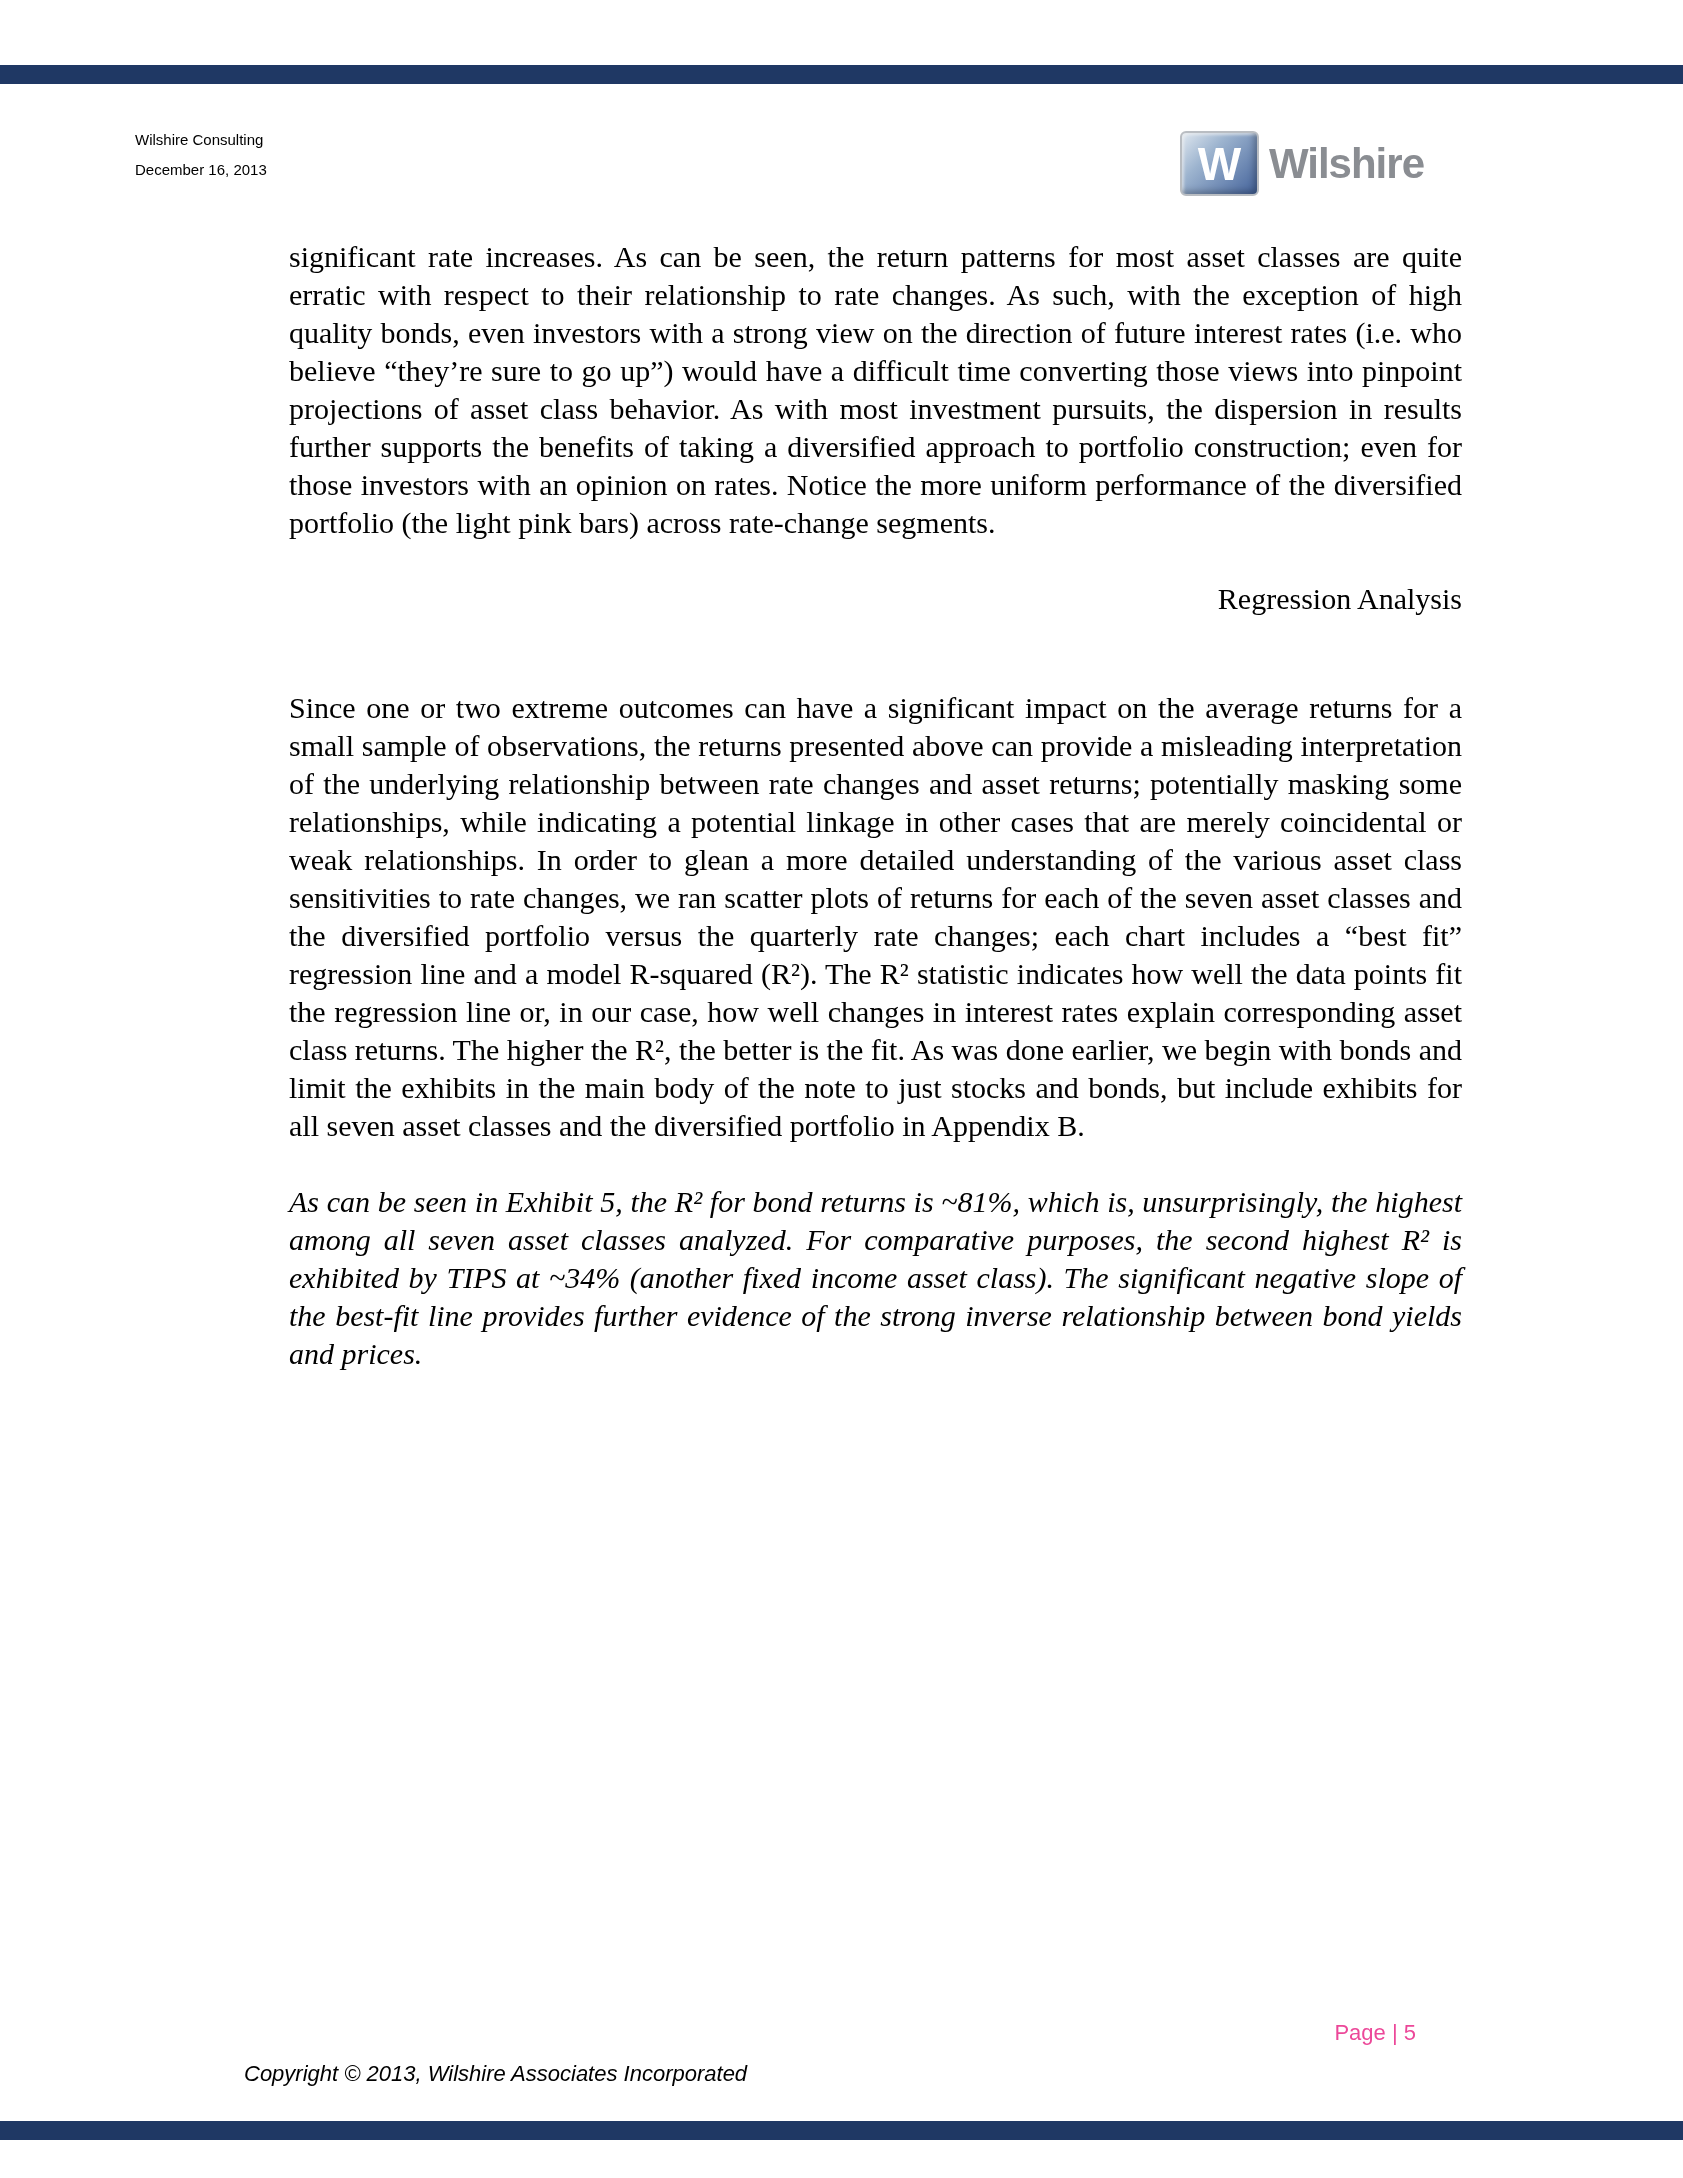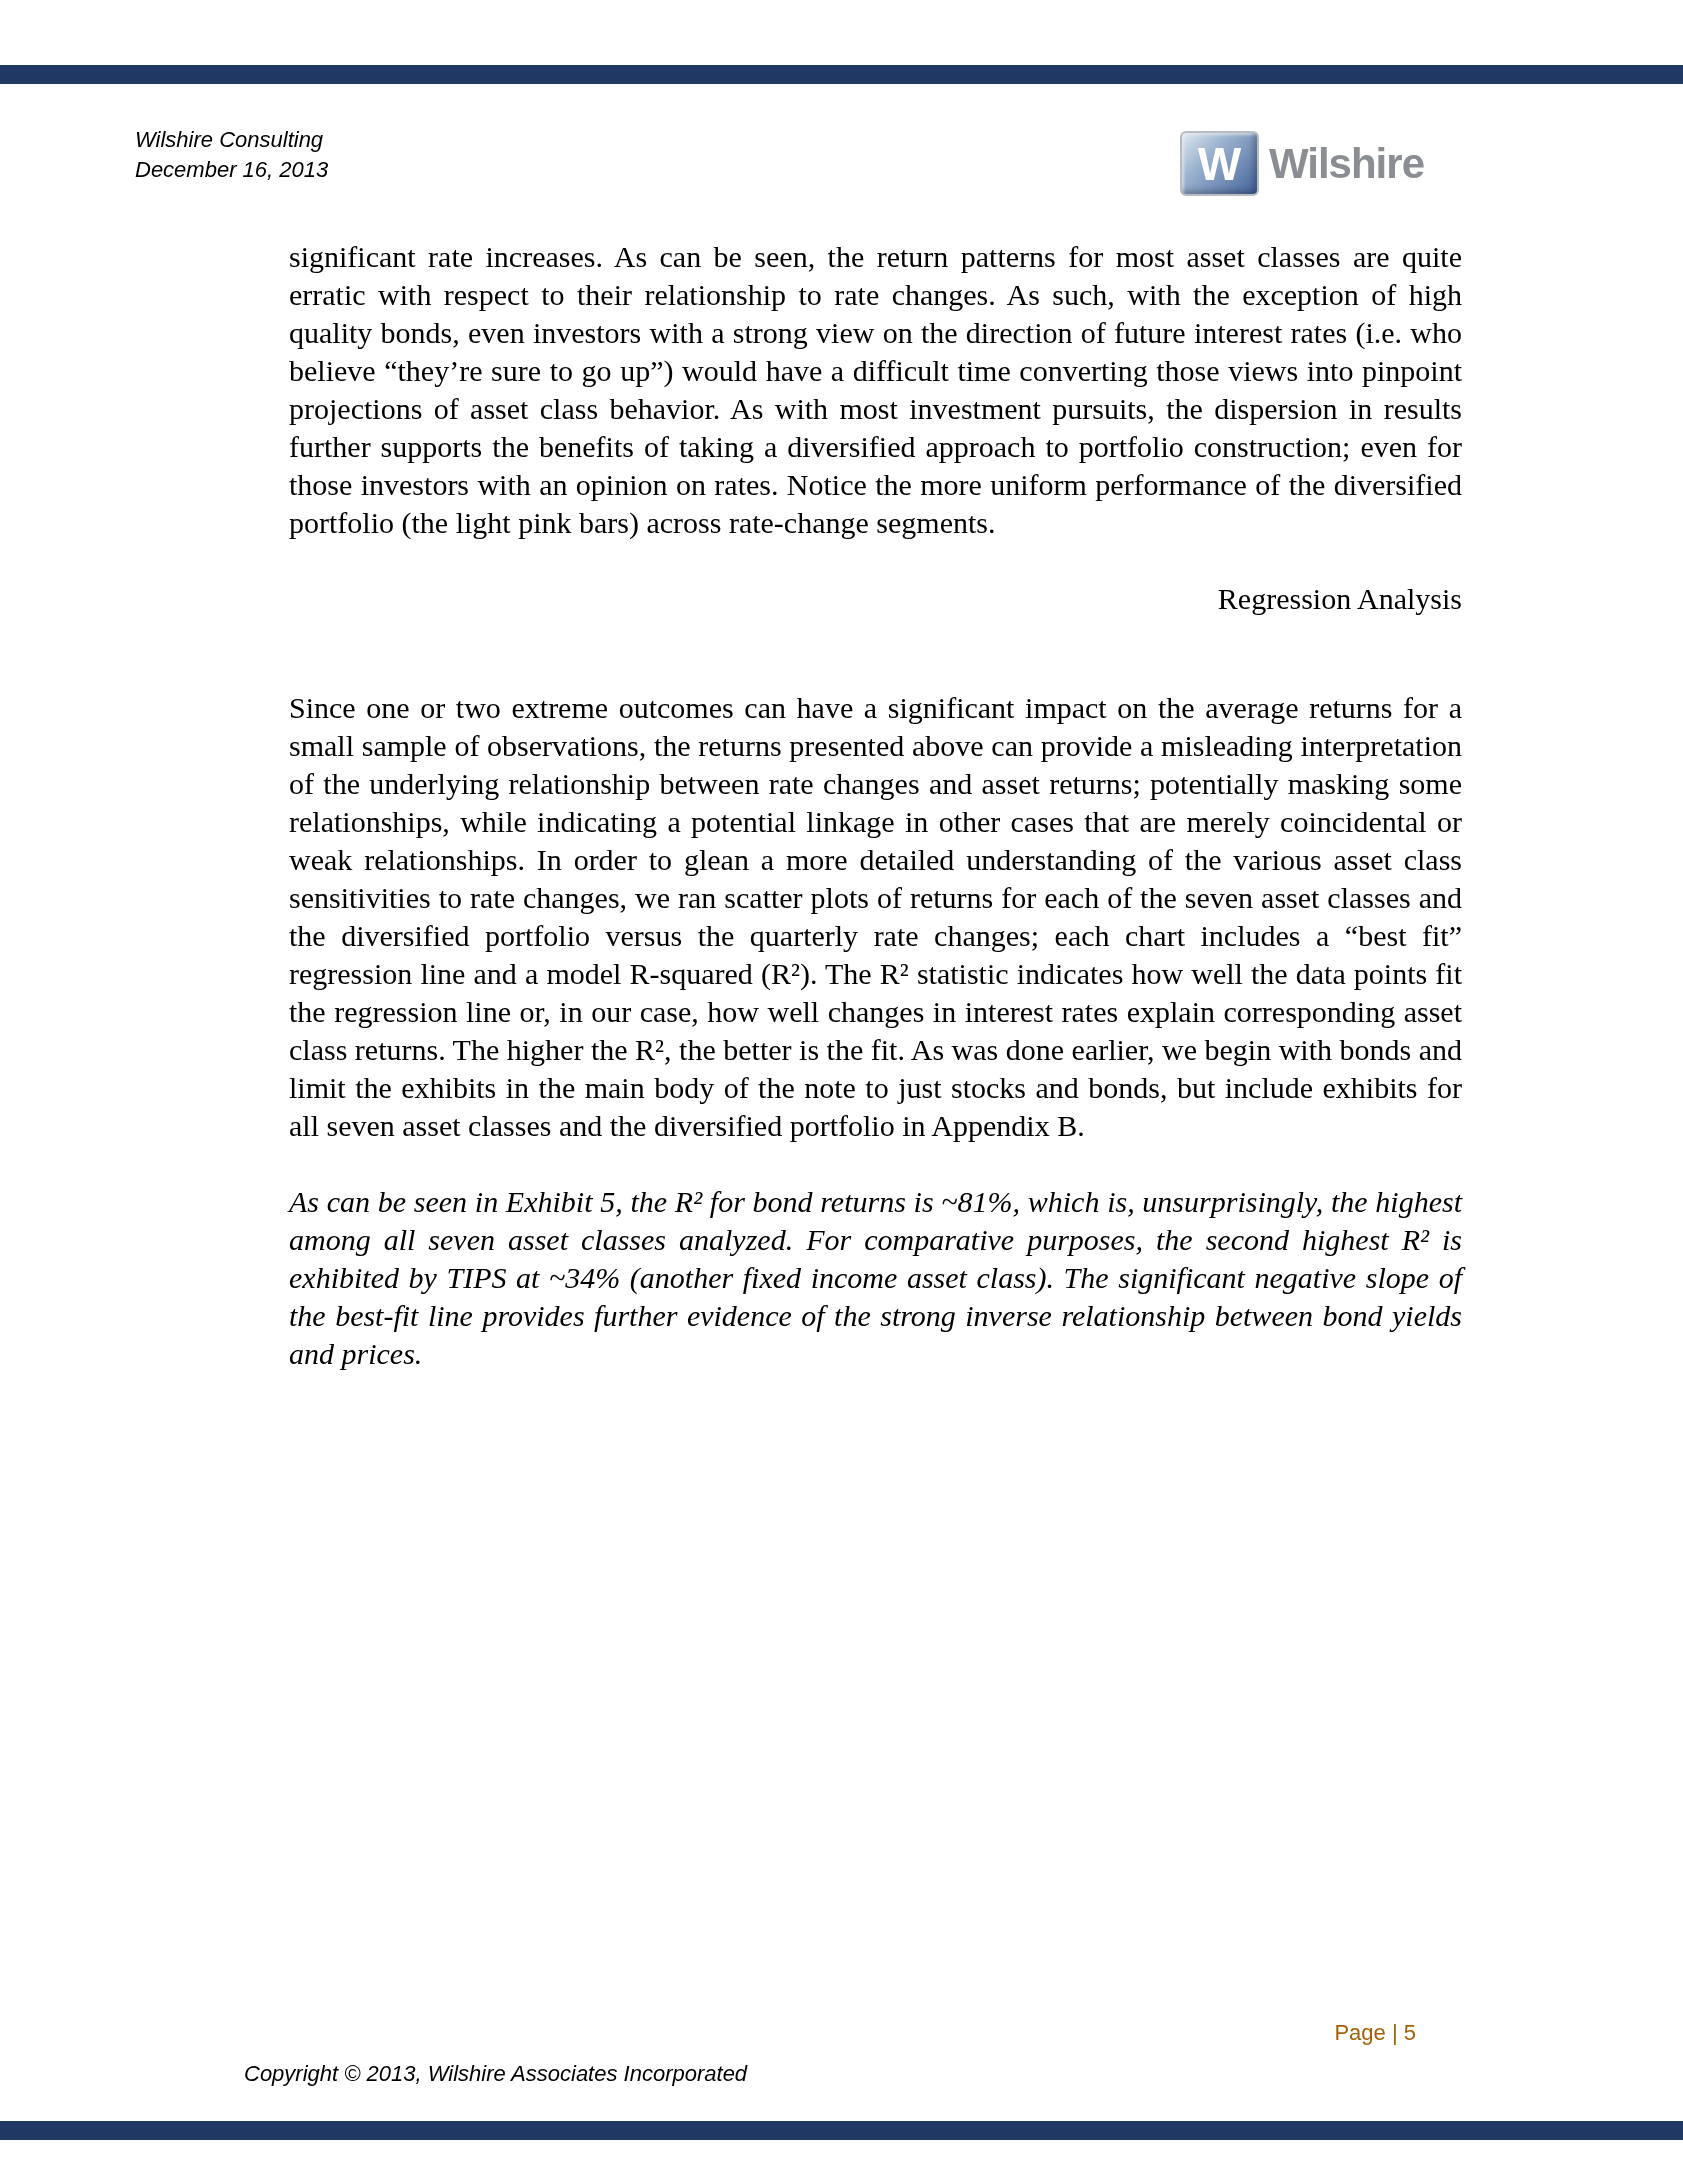--- a/index.html
+++ b/index.html
@@ -8,21 +8,21 @@
 
   .page { position: absolute; inset: 0; background: #ffffff; overflow: hidden; }
 
   .rule-bar { position: absolute; left: 0; right: 0; background: #1F3864; }
   .rule-bar.top { top: 65px; height: 19px; }
   .rule-bar.bottom { top: 2121px; height: 19px; }
 
   .header-block {
     position: absolute; top: 125px; left: 135px;
     font-family: "Liberation Sans", sans-serif;
-    font-style: italic; font-size: 22px; line-height: 30px; color: #000000;
+    font-size: 15px; line-height: 30px; color: #000000;
   }
 
   .logo {
     position: absolute; top: 131px; right: 259px;
     display: flex; align-items: center; gap: 10px;
   }
   .logo-mark {
     width: 79px; height: 65px; border-radius: 6px;
     background: linear-gradient(135deg, #dfe7ef 0%, #9db4cf 35%, #44639B 100%);
     border: 2px solid #b9bdc2;
@@ -41,21 +41,21 @@
     font-size: 30px; line-height: 38px; color: #000000;
     text-align: justify;
     margin-left: 45px;
   }
   .content p { margin: 0 0 38px 0; }
   .content p.section-heading { text-align: right; margin-bottom: 71px; }
   .content p.last { margin-bottom: 0; font-style: italic; }
 
   .footer-page {
     position: absolute; top: 2020px; right: 267px;
-    font-family: "Liberation Sans", sans-serif; font-size: 22px; color: #a16207;
+    font-family: "Liberation Sans", sans-serif; font-size: 22px; color: #ec4899;
   }
   .footer-copy {
     position: absolute; top: 2061px; left: 244px;
     font-family: "Liberation Sans", sans-serif; font-style: italic;
     font-size: 22px; color: #000000;
   }
 </style>
 </head>
 <body>
 

